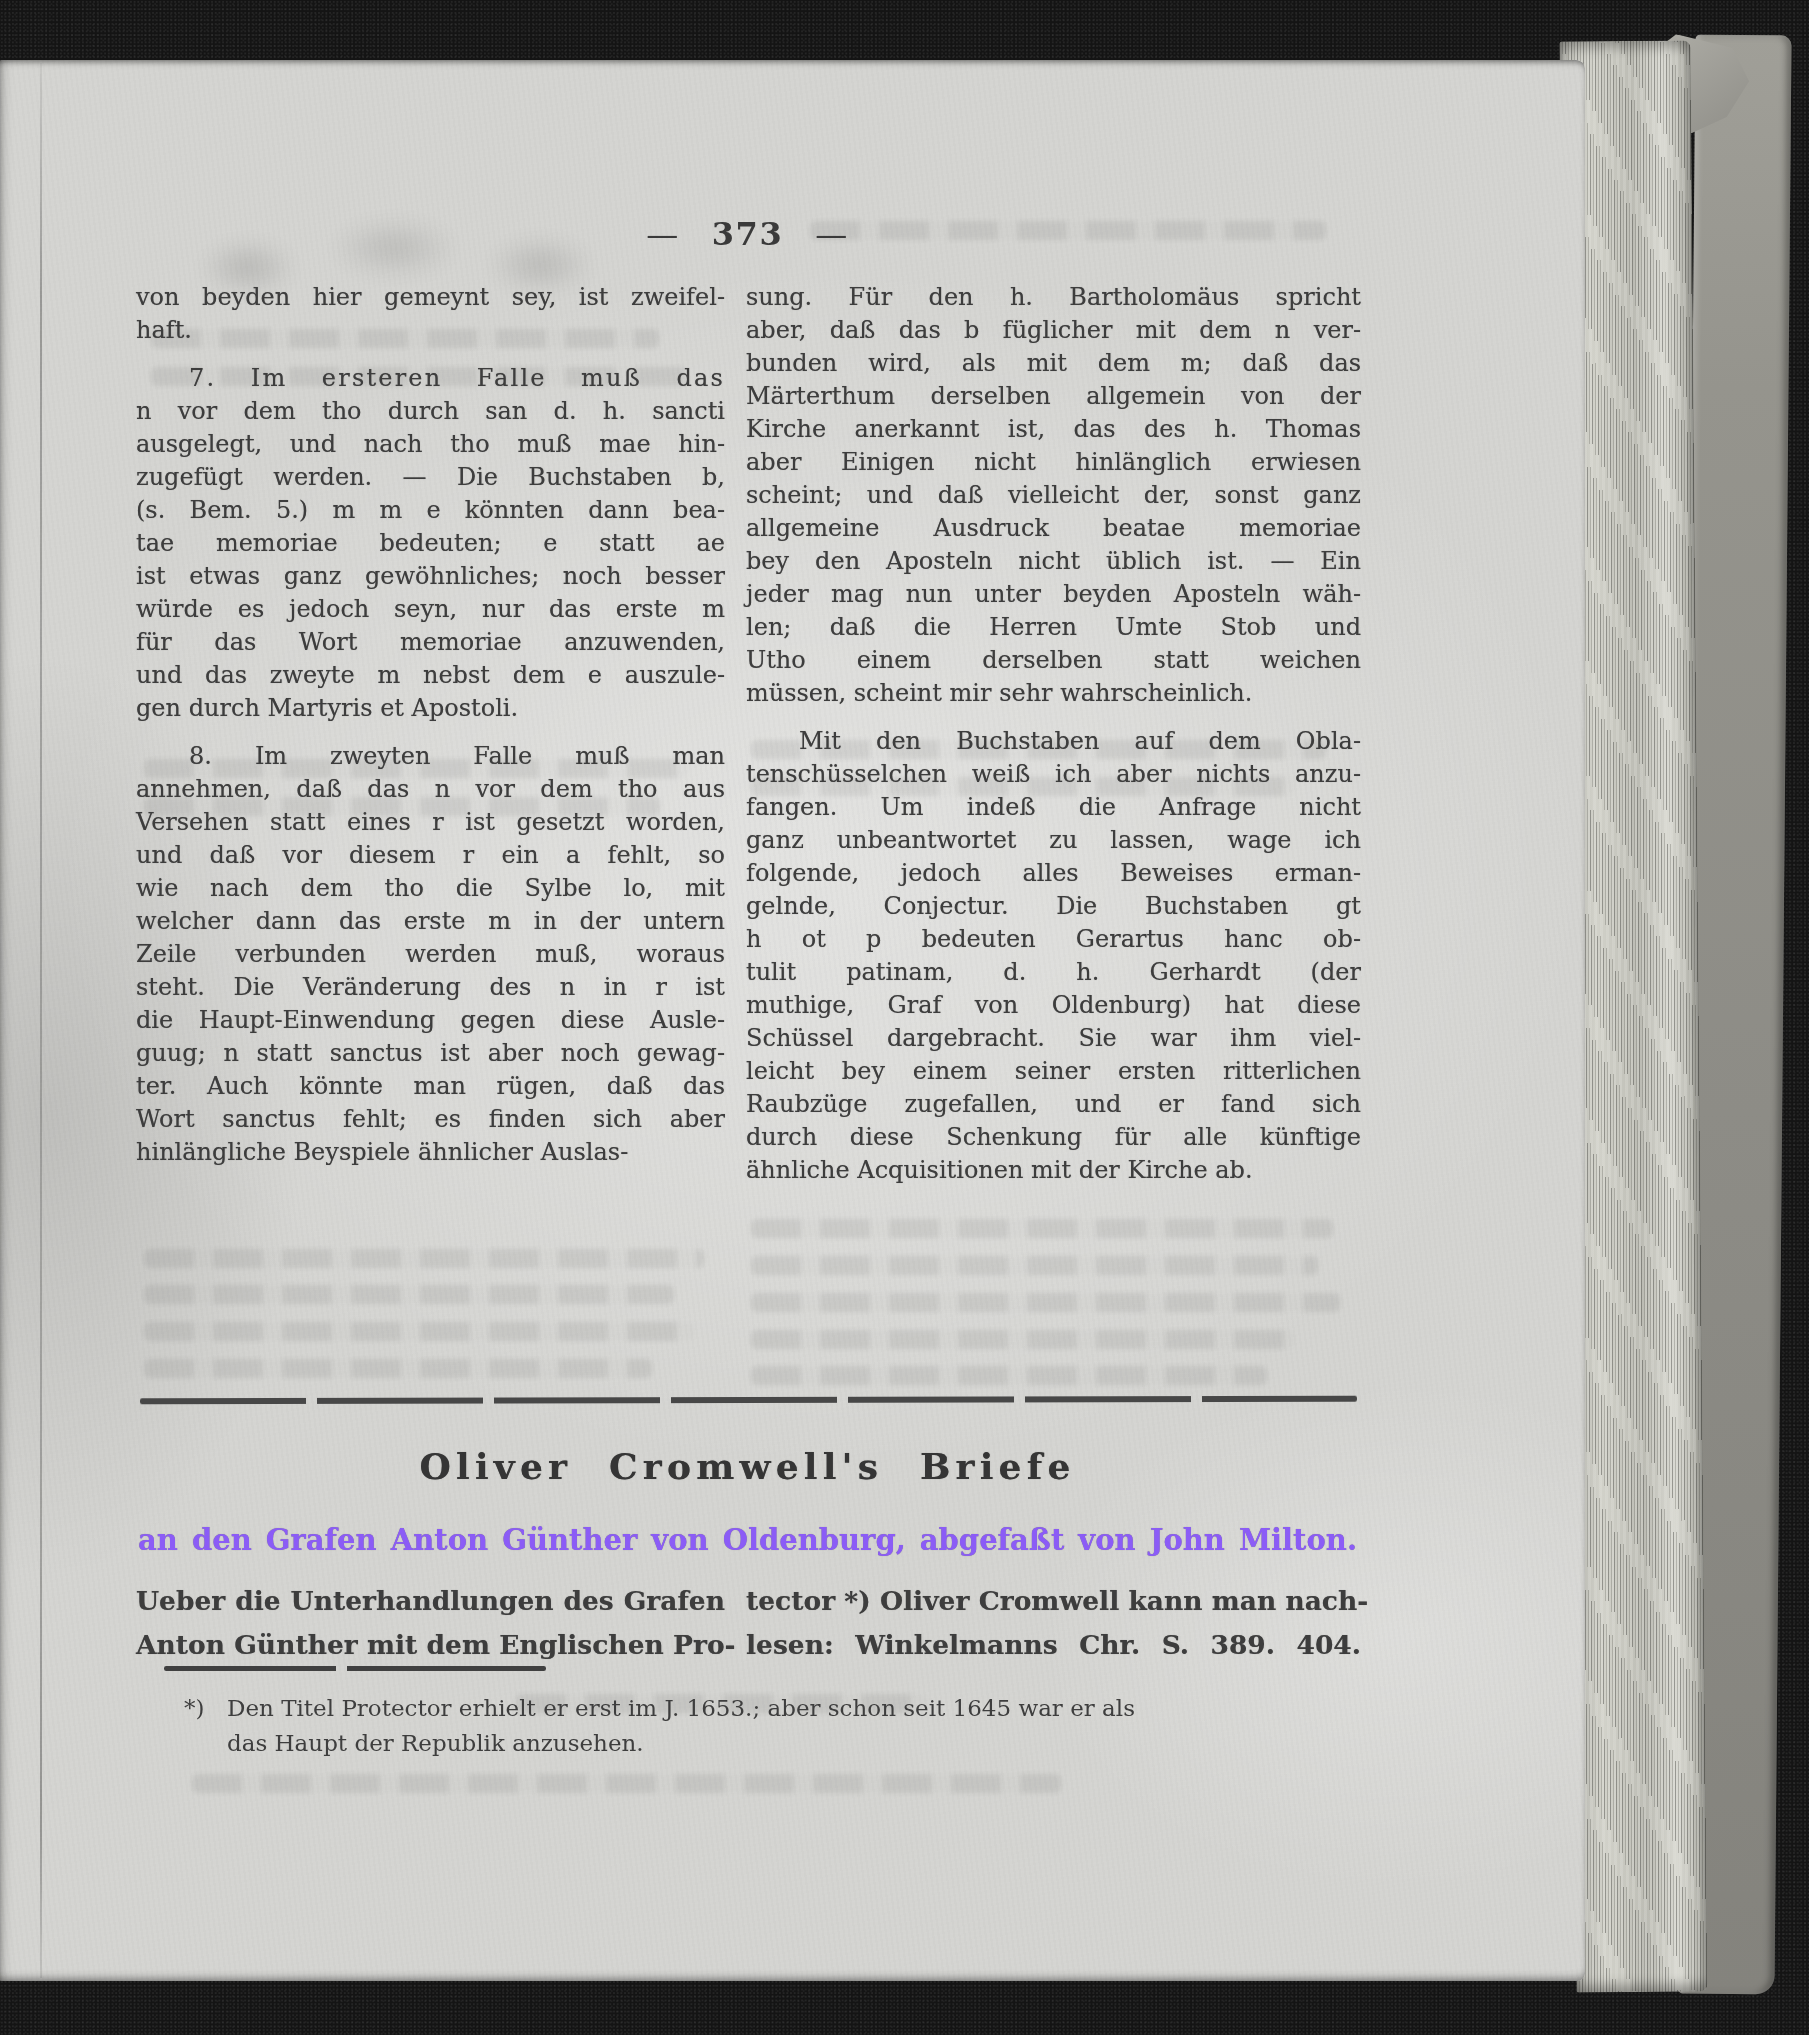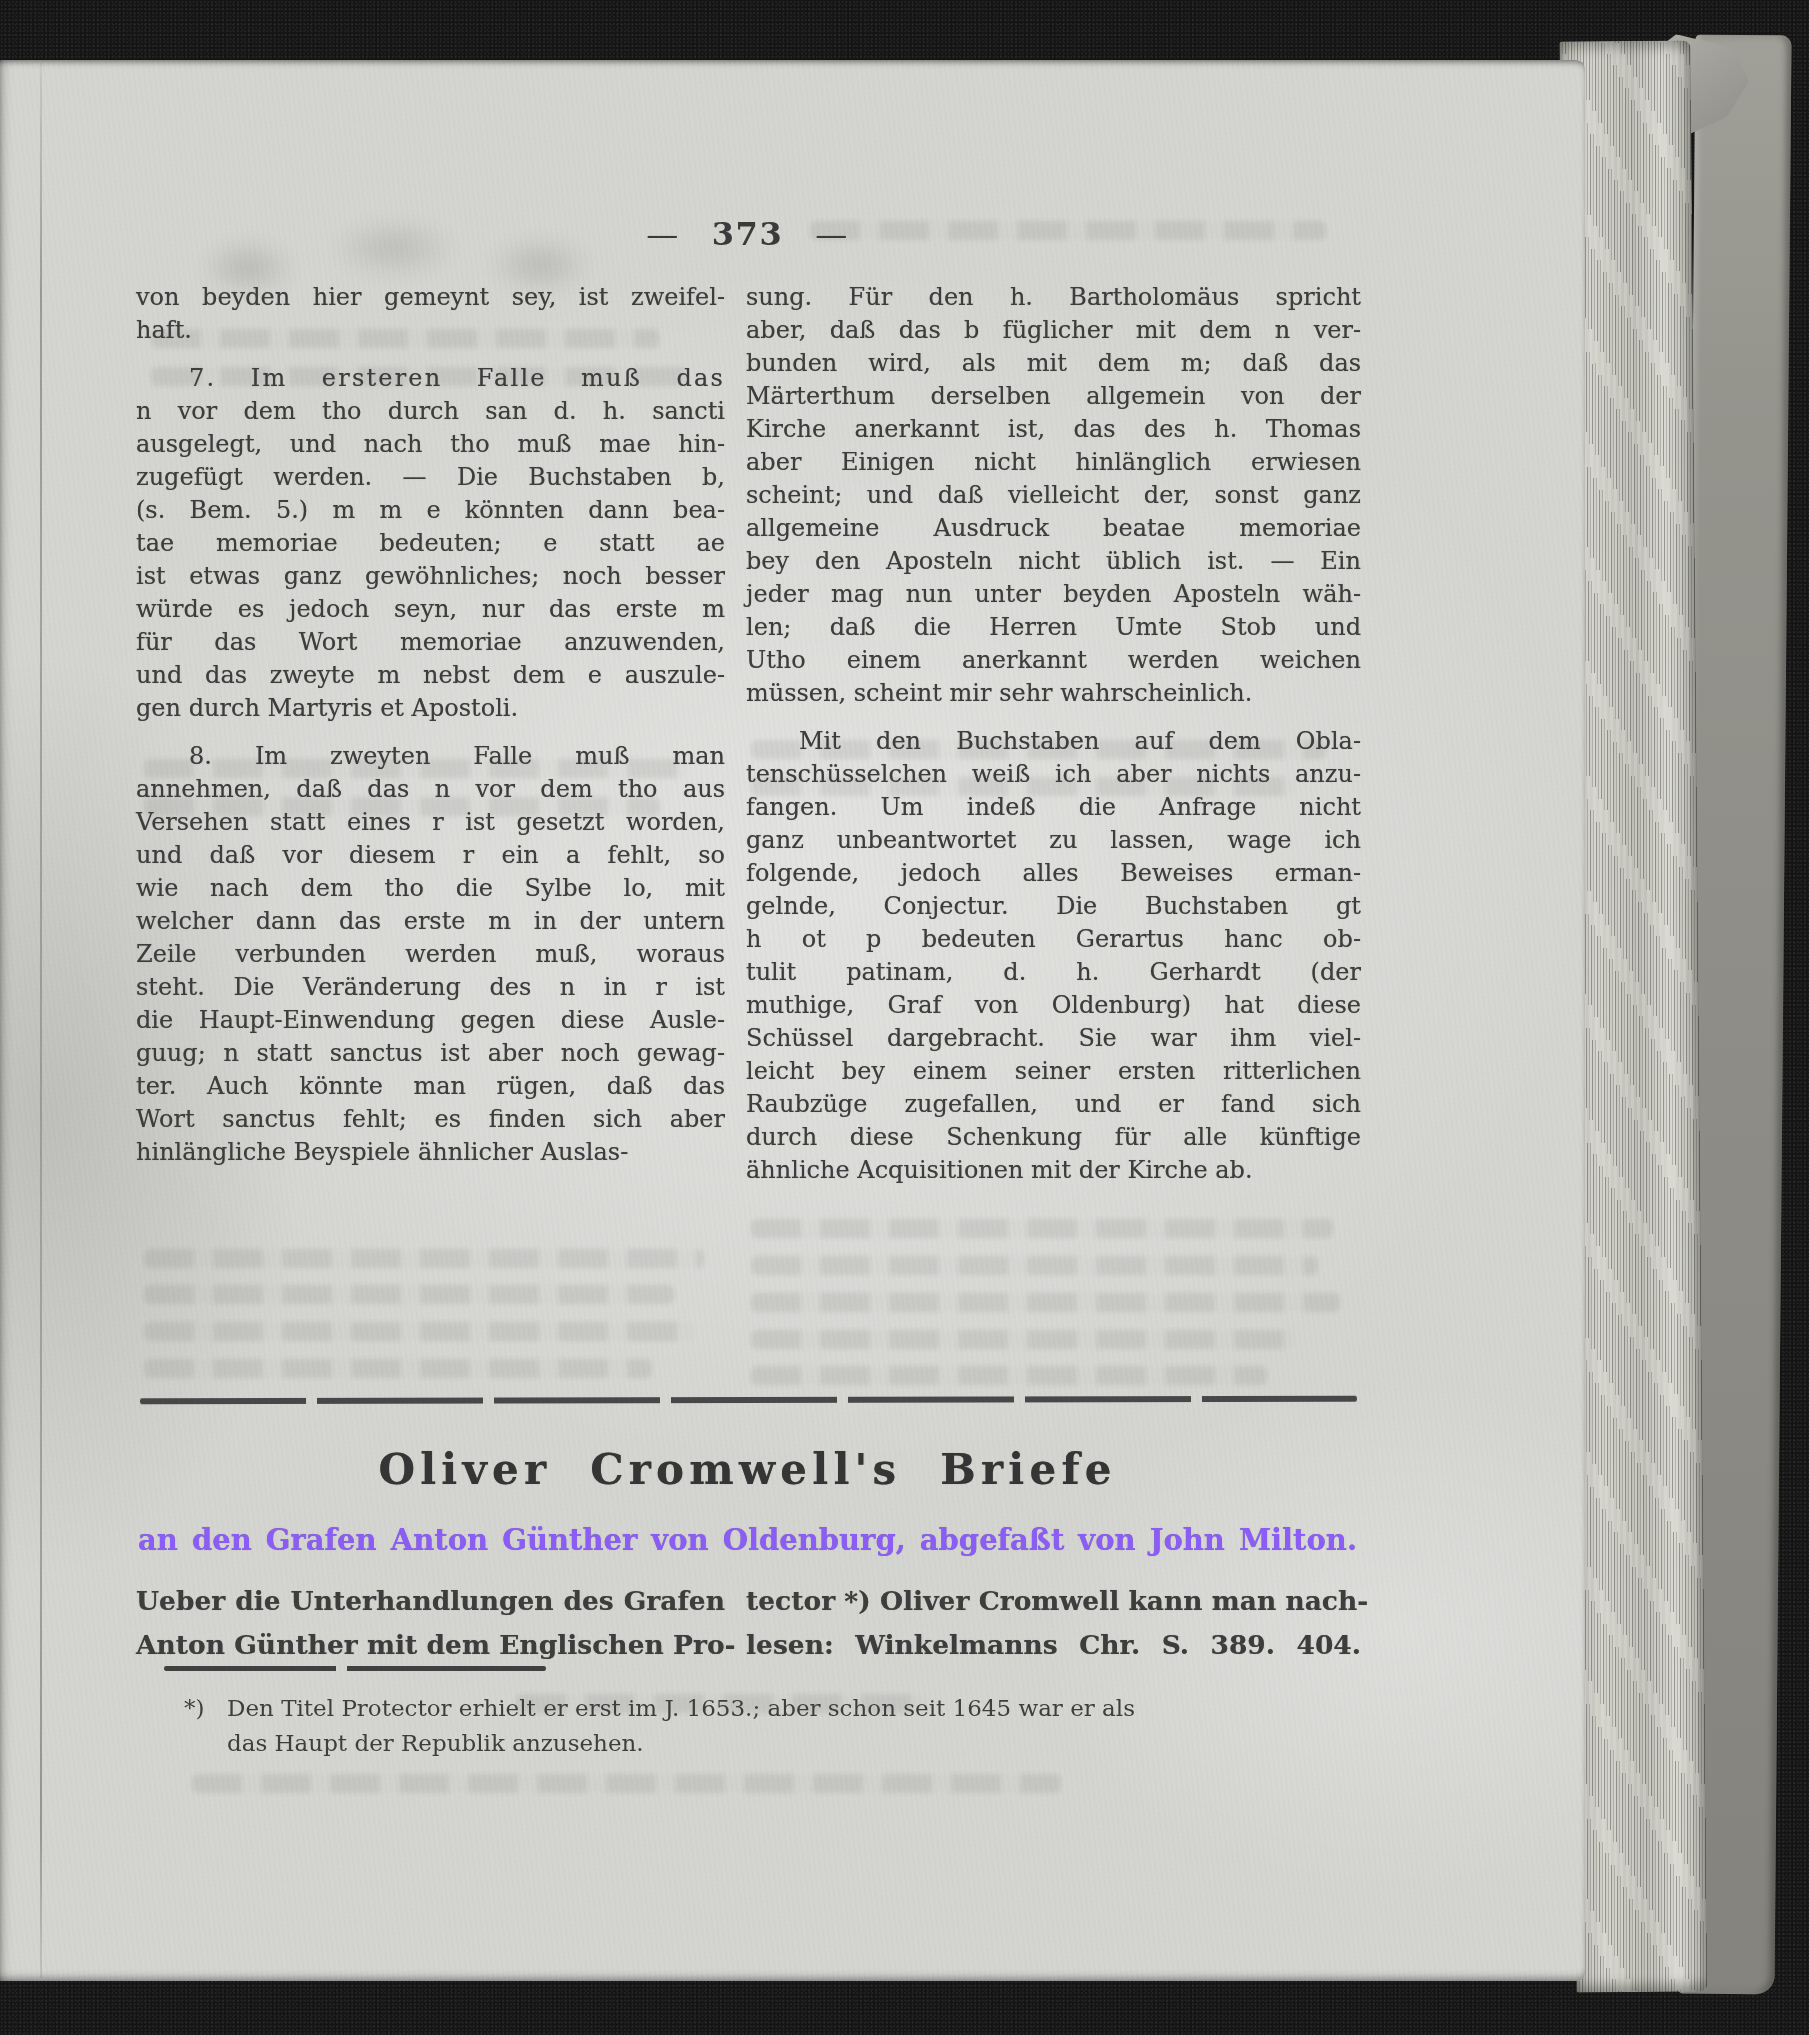--- a/index.html
+++ b/index.html
@@ -90,21 +90,21 @@
     filter:blur(0.3px);
   }
   .rule-footnote{
     left:164px;top:1666px;width:382px;height:5.2px;border-radius:2.2px;
     background:linear-gradient(90deg,#404040 0 45%, rgba(64,64,64,0) 45% 48%, #404040 48% 100%);
     filter:blur(0.3px);
   }
   
   .title{
     left:136px;top:1445px;width:1223px;margin:0;text-align:center;
-    font-size:42px;font-weight:700;letter-spacing:5.2px;word-spacing:19px;color:#353535;
+    font-size:36px;font-weight:700;letter-spacing:5.2px;word-spacing:19px;color:#353535;
     text-shadow:0 0 0.7px rgba(50,50,50,0.6);
   }
   .subtitle{
     left:138px;top:1523px;width:1219px;margin:0;
     font-size:29px;font-weight:700;color:#8b5cf6;
     text-align:justify;text-align-last:justify;white-space:nowrap;
     text-shadow:0 0 0.7px rgba(50,50,50,0.55);
   }
   .intro{font-size:26.5px;line-height:44px;font-weight:700;}
   .intro .line{text-align-last:justify;}
@@ -207,21 +207,21 @@
     <div class="line">aber, daß das b füglicher mit dem n ver-</div>
     <div class="line">bunden wird, als mit dem m; daß das</div>
     <div class="line">Märterthum derselben allgemein von der</div>
     <div class="line">Kirche anerkannt ist, das des h. Thomas</div>
     <div class="line">aber Einigen nicht hinlänglich erwiesen</div>
     <div class="line">scheint; und daß vielleicht der, sonst ganz</div>
     <div class="line">allgemeine Ausdruck beatae memoriae</div>
     <div class="line">bey den Aposteln nicht üblich ist. — Ein</div>
     <div class="line">jeder mag nun unter beyden Aposteln wäh-</div>
     <div class="line">len; daß die Herren Umte Stob und</div>
-    <div class="line">Utho einem anerkannt werden weichen</div>
+    <div class="line">Utho einem derselben statt weichen</div>
     <div class="line short">müssen, scheint mir sehr wahrscheinlich.</div>
   </div>
   <div class="para">
     <div class="line first">Mit den Buchstaben auf dem Obla-</div>
     <div class="line">tenschüsselchen weiß ich aber nichts anzu-</div>
     <div class="line">fangen.  Um indeß die Anfrage nicht</div>
     <div class="line">ganz unbeantwortet zu lassen, wage ich</div>
     <div class="line">folgende, jedoch alles Beweises erman-</div>
     <div class="line">gelnde, Conjectur.  Die Buchstaben gt</div>
     <div class="line">h ot p bedeuten Gerartus hanc ob-</div>

